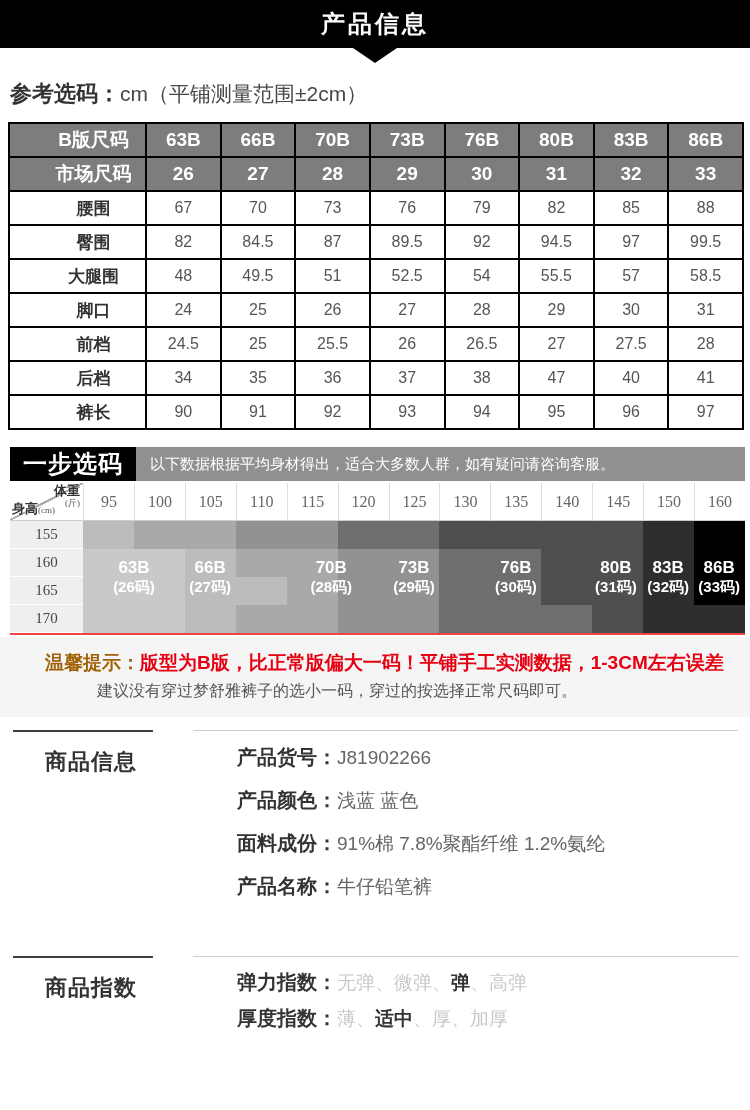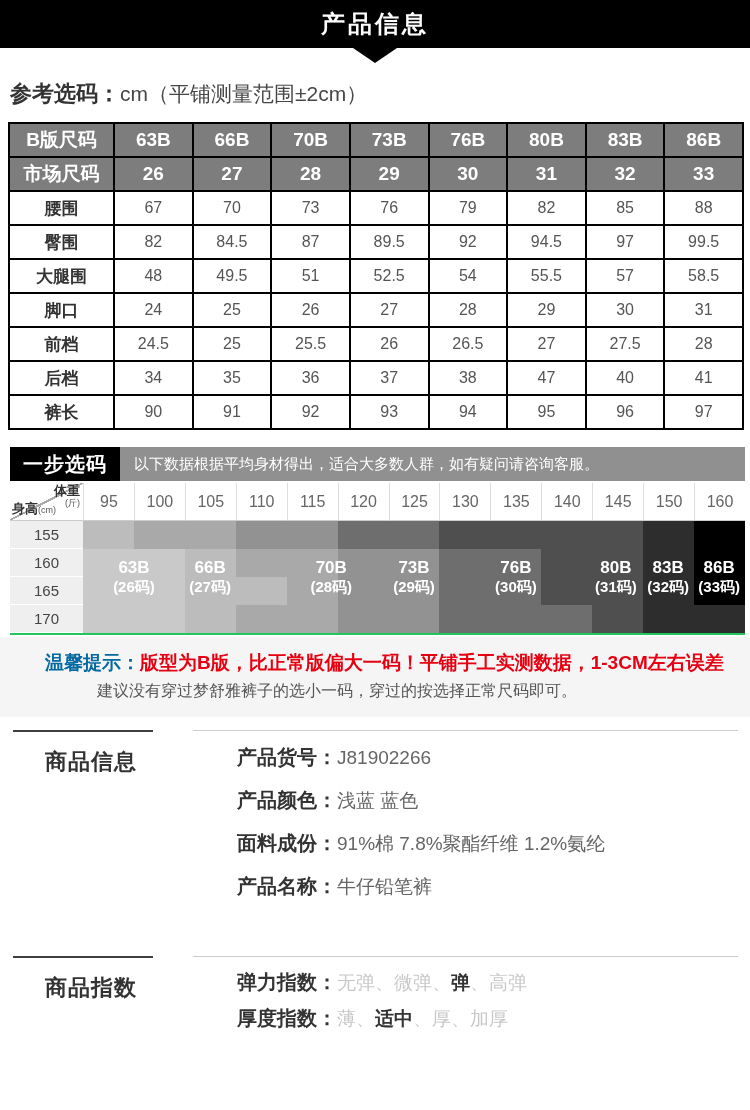--- a/index.html
+++ b/index.html
@@ -12,34 +12,34 @@
   .tri{width:0;height:0;margin:0 auto;border-left:22px solid transparent;
        border-right:22px solid transparent;border-top:15px solid #000;}
 
   
   .ref-h{margin:15px 0 0 10px;height:32px;line-height:32px;font-size:21px;color:#474747;}
   .ref-h .b{font-weight:bold;font-size:22px;color:#333;}
 
   
   table.szt{border-collapse:collapse;margin:12px 6px 0 8px;width:736px;table-layout:fixed;}
   .szt th,.szt td{border:2px solid #000;text-align:center;height:32px;padding:0;}
-  .szt th:first-child,.szt td:first-child{width:103px;}
+  .szt th:first-child,.szt td:first-child{width:103px;padding-left:32px;}
   .szt .h{background:#7d7d7d;color:#fff;font-weight:bold;font-size:19px;}
   .szt .rl{font-size:17px;color:#333;font-weight:bold;background:#fff;}
   .szt .v{font-size:16px;color:#555;font-weight:normal;background:#fff;}
 
   
   .onestep{margin:17px 5px 0 10px;}
   .os-banner{display:flex;height:34px;}
-  .os-label{background:#000;color:#fff;font-size:20px;font-weight:bold;
+  .os-label{background:#000;color:#fff;font-size:24px;font-weight:bold;
             display:flex;align-items:center;padding:0 13px;letter-spacing:1px;}
   .os-note{flex:1;background:#909090;color:#fff;font-size:15px;
            display:flex;align-items:center;padding-left:14px;}
   .hw-wrap{position:relative;margin-top:2px;}
-  .hw-grid{display:grid;grid-template-columns:73px repeat(13,1fr);border-bottom:2px solid #22c55e;}
+  .hw-grid{display:grid;grid-template-columns:73px repeat(13,1fr);border-bottom:2px solid #ef4444;font-family:Liberation Serif, serif;}
   .cell{box-sizing:border-box;}
   .corner{height:38px;position:relative;background:
     linear-gradient(to bottom right, transparent calc(50% - 1px), #aaa calc(50% - 1px),
                     #aaa calc(50% + 1px), transparent calc(50% + 1px));
     border-bottom:1px solid #ccc;}
   .cw{position:absolute;top:2px;right:3px;text-align:right;font-size:13px;font-weight:bold;color:#333;line-height:12px;}
   .cw small{display:block;font-size:9px;font-weight:normal;color:#555;}
   .ch{position:absolute;bottom:2px;left:2px;font-size:13px;font-weight:bold;color:#333;}
   .ch small{font-size:9px;font-weight:normal;color:#555;}
   .wh{height:38px;display:flex;align-items:center;justify-content:center;font-size:16px;
@@ -48,21 +48,21 @@
       color:#444;background:#efefef;border-bottom:1px solid #fff;}
   .zone{height:28px;}
   .overlay{position:absolute;left:73px;right:0;top:38px;height:112px;pointer-events:none;}
   .zlabel{position:absolute;top:50%;transform:translate(-50%,-50%);text-align:center;
           color:#fff;font-weight:bold;font-size:17px;line-height:19px;white-space:nowrap;}
   .zlabel .code{display:block;font-size:15px;}
 
   
   .tips{background:#f5f5f5;margin-top:2px;padding:12px 20px 13px 45px;}
   .tips .l1{font-size:19px;line-height:28px;}
-  .t-title{font-weight:bold;color:#0369a1;}
+  .t-title{font-weight:bold;color:#a16207;}
   .t-red{color:#e60012;font-weight:bold;}
   .tips .l2,.tips .l3{font-size:16px;color:#555;line-height:27px;padding-left:52px;}
   .t-b{font-weight:bold;color:#333;}
 
   
   .sec{position:relative;padding-top:13px;}
   .sec-info{margin-top:13px;}
   .sec-idx{margin-top:41px;}
   .rd{position:absolute;top:0;left:13px;width:140px;height:2px;background:#3f3f3f;}
   .rl2{position:absolute;top:0;left:193px;width:545px;height:1px;background:#ccc;}

